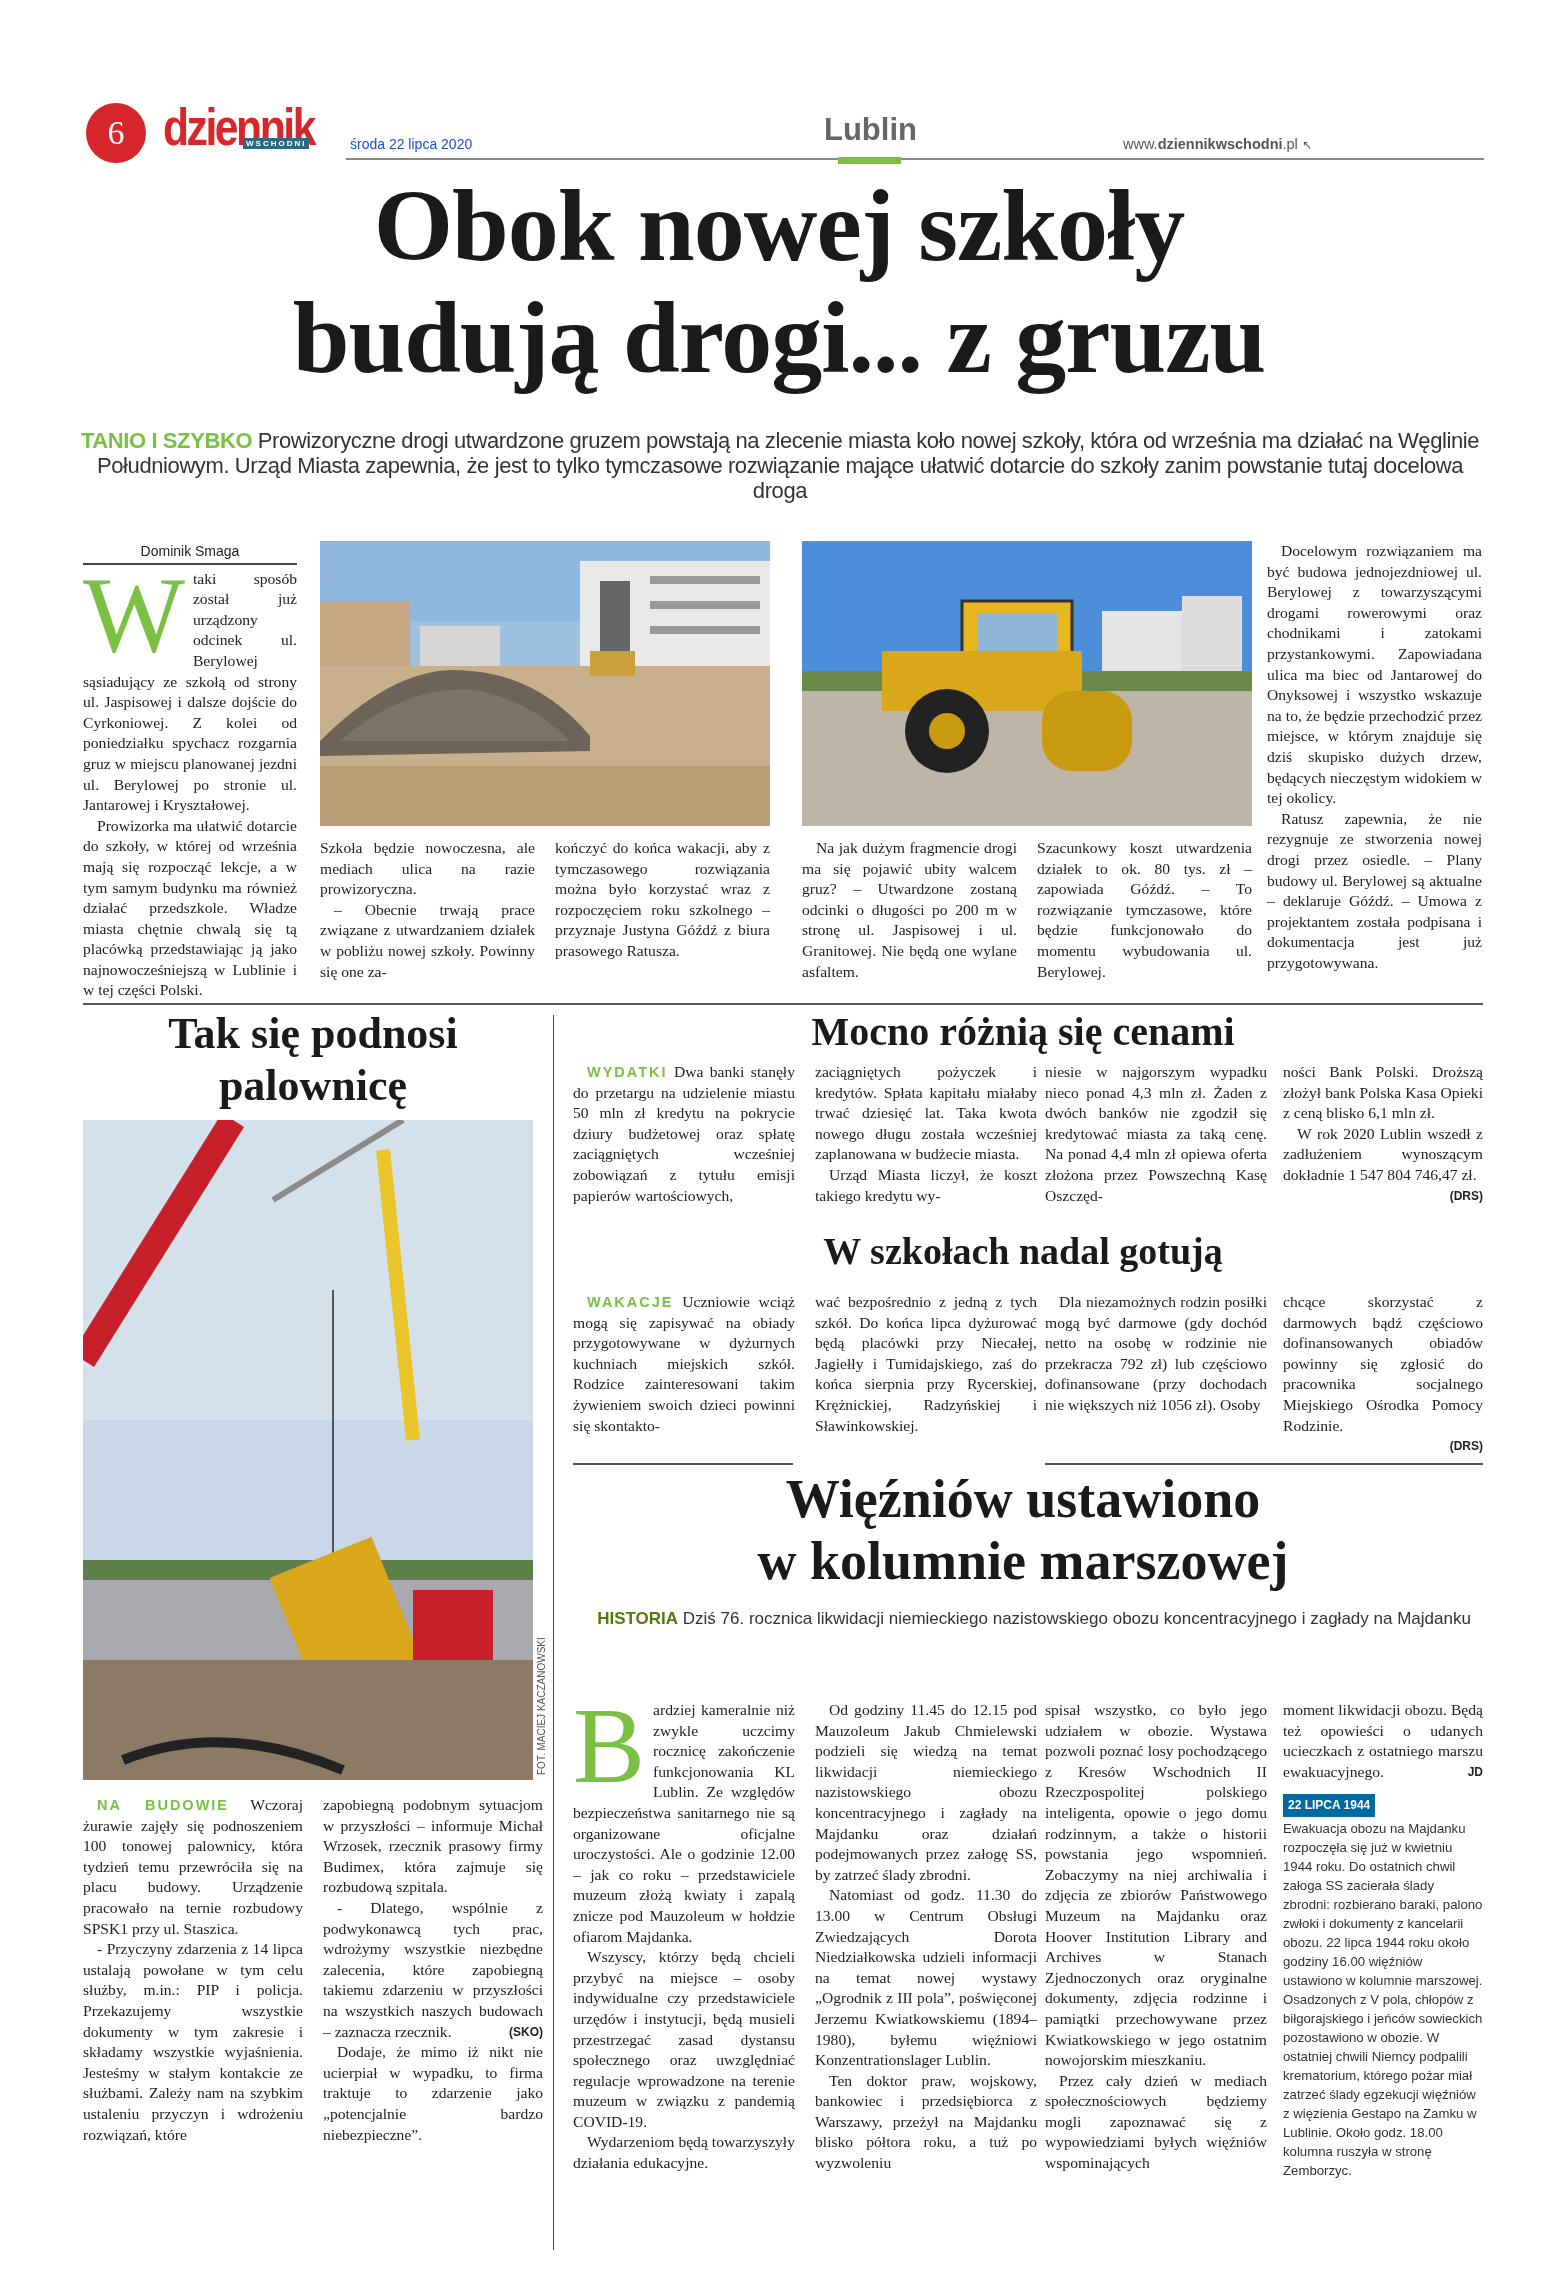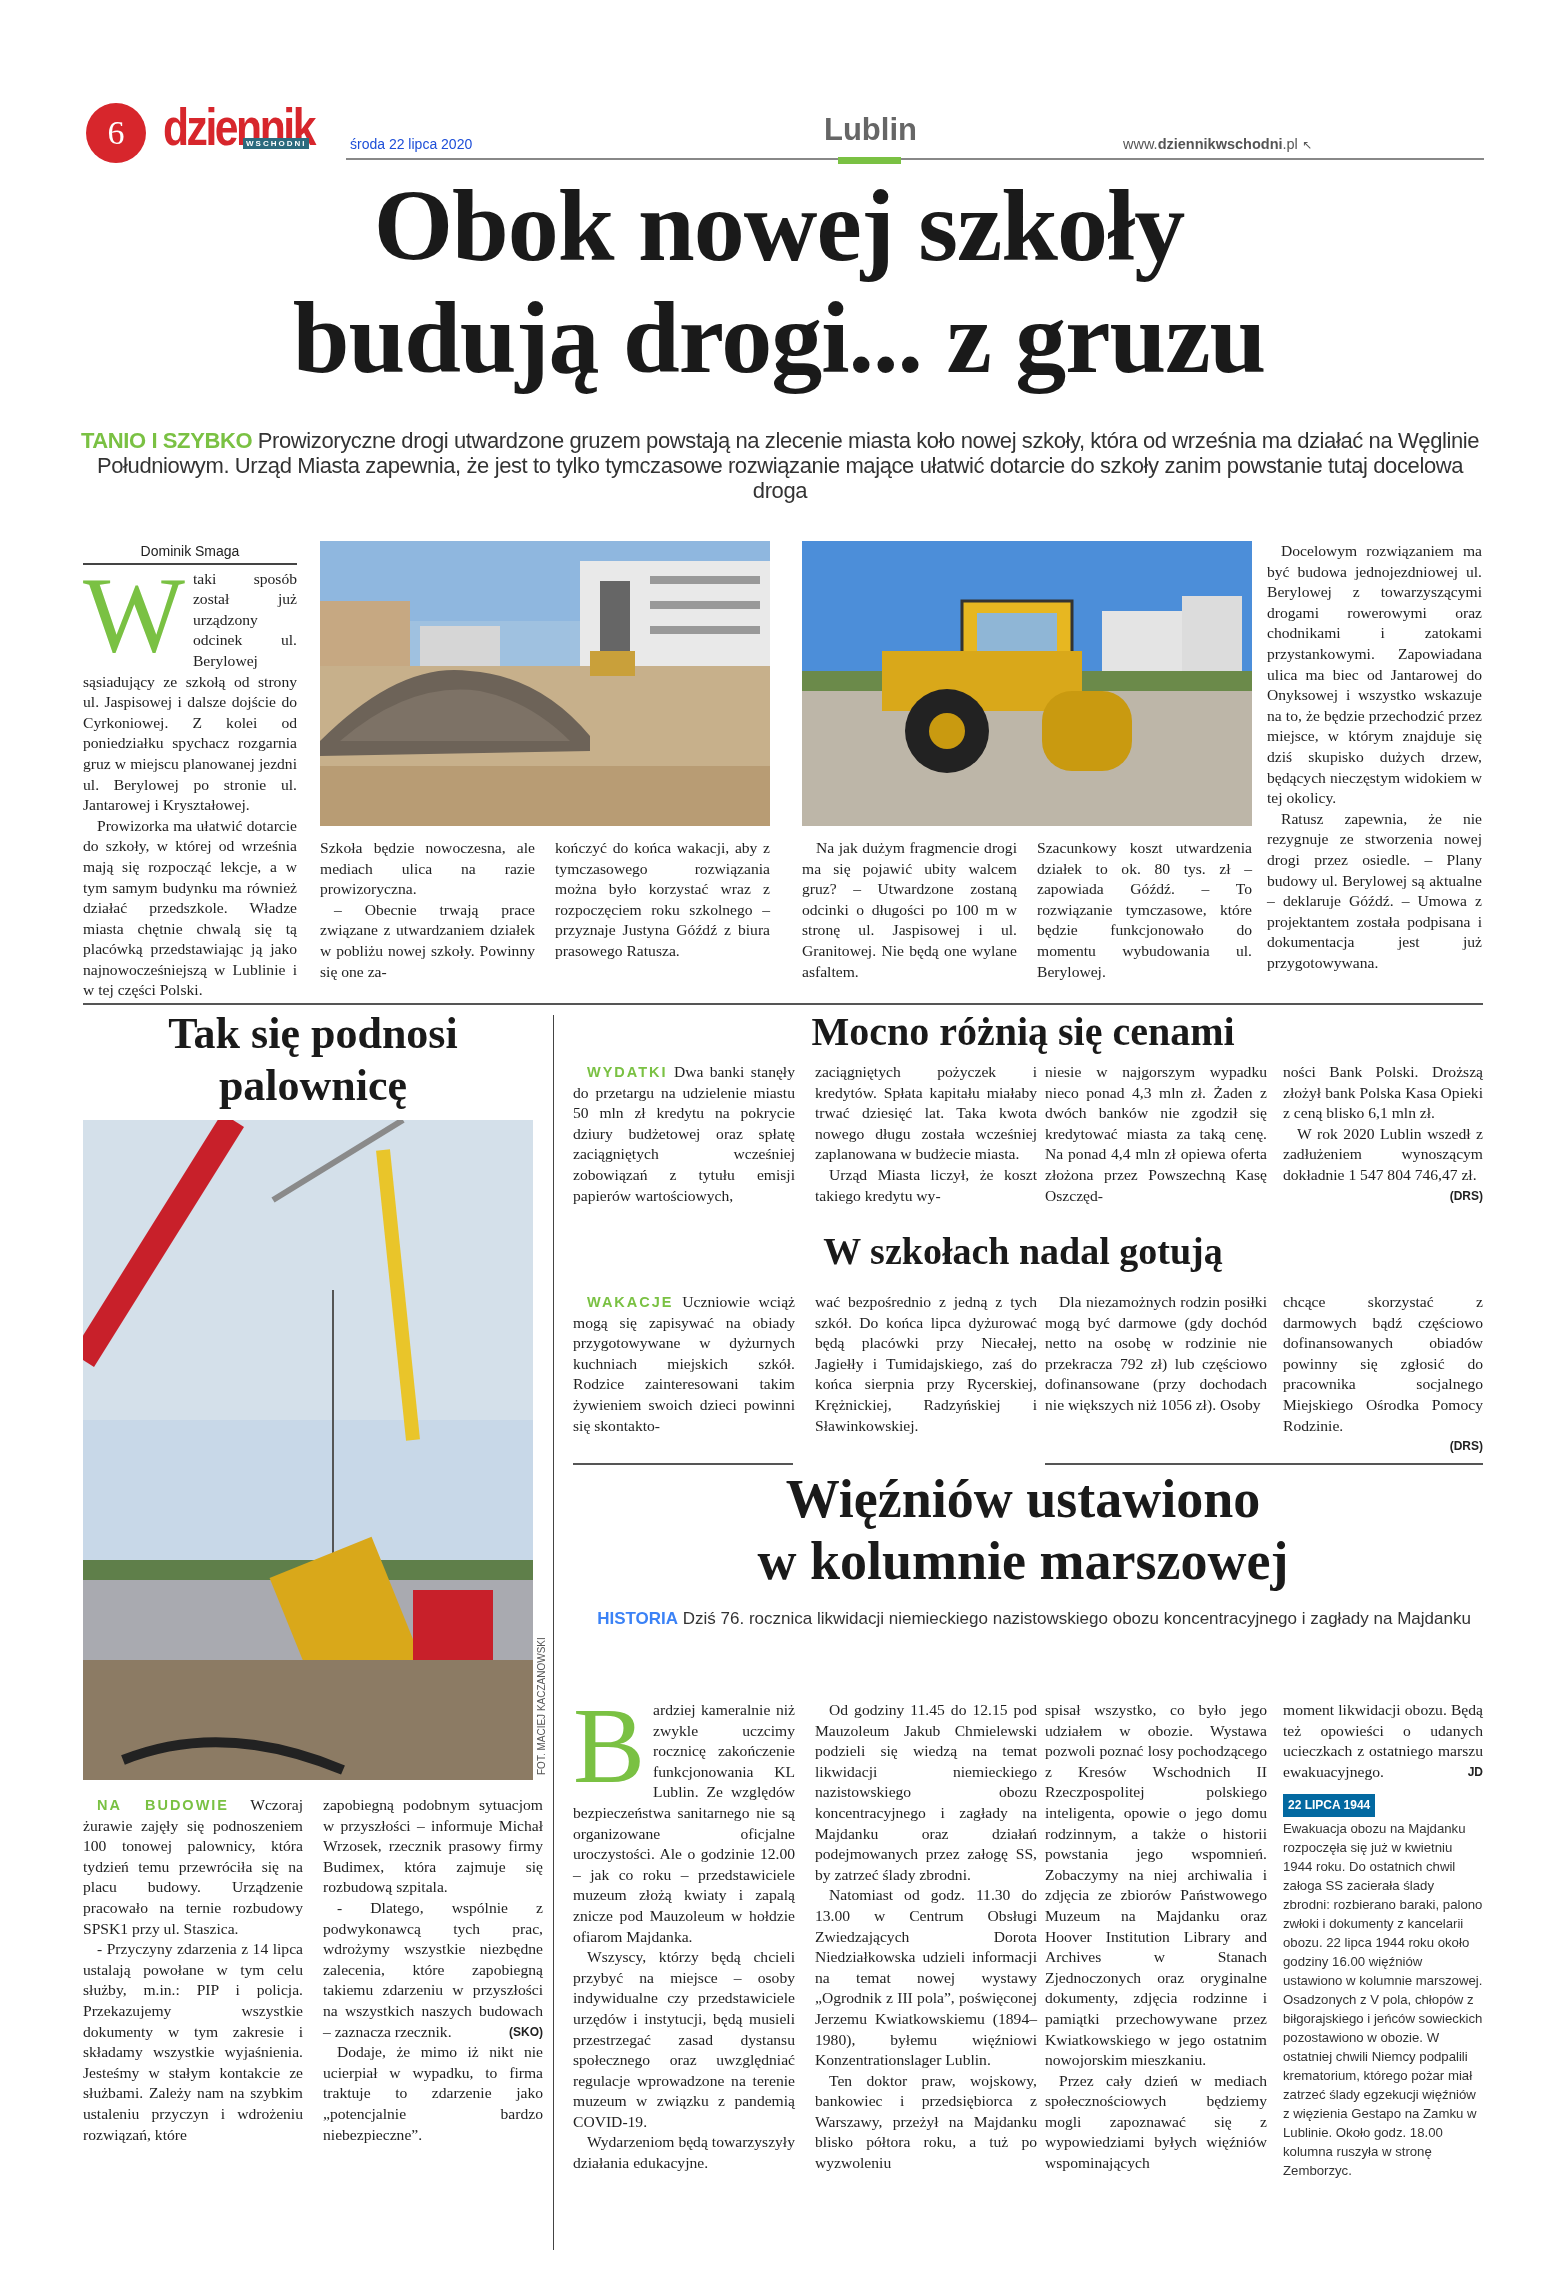--- a/index.html
+++ b/index.html
@@ -91,21 +91,21 @@
 </div>
 
 <div class="col body-text" style="left:320px;top:838px;width:215px;">
   <p class="noindent">Szkoła będzie nowoczesna, ale mediach ulica na razie prowizoryczna.</p>
   <p>– Obecnie trwają prace związane z utwardzaniem działek w pobliżu nowej szkoły. Powinny się one za-</p>
 </div>
 <div class="col body-text" style="left:555px;top:838px;width:215px;">
   <p class="noindent">kończyć do końca wakacji, aby z tymczasowego rozwiązania można było korzystać wraz z rozpoczęciem roku szkolnego – przyznaje Justyna Góźdź z biura prasowego Ratusza.</p>
 </div>
 <div class="col body-text" style="left:802px;top:838px;width:215px;">
-  <p>Na jak dużym fragmencie drogi ma się pojawić ubity walcem gruz? – Utwardzone zostaną odcinki o długości po 100 m w stronę ul. Jaspisowej i ul. Granitowej. Nie będą one wylane asfaltem.</p>
+  <p>Na jak dużym fragmencie drogi ma się pojawić ubity walcem gruz? – Utwardzone zostaną odcinki o długości po 200 m w stronę ul. Jaspisowej i ul. Granitowej. Nie będą one wylane asfaltem.</p>
 </div>
 <div class="col body-text" style="left:1037px;top:838px;width:215px;">
   <p class="noindent">Szacunkowy koszt utwardzenia działek to ok. 80 tys. zł – zapowiada Góźdź. – To rozwiązanie tymczasowe, które będzie funkcjonowało do momentu wybudowania ul. Berylowej.</p>
 </div>
 <div class="col body-text" style="left:1267px;top:541px;width:215px;">
   <p>Docelowym rozwiązaniem ma być budowa jednojezdniowej ul. Berylowej z towarzyszącymi drogami rowerowymi oraz chodnikami i zatokami przystankowymi. Zapowiadana ulica ma biec od Jantarowej do Onyksowej i wszystko wskazuje na to, że będzie przechodzić przez miejsce, w którym znajduje się dziś skupisko dużych drzew, będących nieczęstym widokiem w tej okolicy.</p>
   <p>Ratusz zapewnia, że nie rezygnuje ze stworzenia nowej drogi przez osiedle. – Plany budowy ul. Berylowej są aktualne – deklaruje Góźdź. – Umowa z projektantem została podpisana i dokumentacja jest już przygotowywana.</p>
 </div>
 
 <div class="rule" style="left:83px;top:1003px;width:1400px;"></div>
@@ -177,21 +177,21 @@
   <div class="sig">(DRS)</div>
 </div>
 <div class="abs" style="left:573px;top:1463px;width:220px;height:2px;background:#555;"></div>
 <div class="rule" style="left:1045px;top:1463px;width:438px;"></div>
 
 <h2 class="abs" style="left:563px;top:1468px;width:920px;font-size:54px;line-height:62px;">
   <span>Więźniów ustawiono</span><br>
   <span>w kolumnie marszowej</span>
 </h2>
 <div class="abs sans" style="left:573px;top:1609px;width:910px;text-align:center;font-size:17px;line-height:20px;color:#333;">
-  <b style="color:#3b82f6;margin-left:12px;">HISTORIA</b>
+  <b style="color:#4d7c0f;margin-left:12px;">HISTORIA</b>
   <span>Dziś 76. rocznica likwidacji niemieckiego nazistowskiego obozu koncentracyjnego i zagłady na Majdanku</span>
 </div>
 
 <div class="col body-text" style="left:573px;top:1700px;width:222px;">
   <p class="noindent"><span class="dropcap">B</span><span>ardziej kameralnie niż zwykle uczcimy rocznicę zakończenie funkcjonowania KL Lublin. Ze względów bezpieczeństwa sanitarnego nie są organizowane oficjalne uroczystości. Ale o godzinie 12.00 – jak co roku – przedstawiciele muzeum złożą kwiaty i zapalą znicze pod Mauzoleum w hołdzie ofiarom Majdanka.</span></p>
   <p>Wszyscy, którzy będą chcieli przybyć na miejsce – osoby indywidualne czy przedstawiciele urzędów i instytucji, będą musieli przestrzegać zasad dystansu społecznego oraz uwzględniać regulacje wprowadzone na terenie muzeum w związku z pandemią COVID-19.</p>
   <p>Wydarzeniom będą towarzyszyły działania edukacyjne.</p>
 </div>
 <div class="col body-text" style="left:815px;top:1700px;width:222px;">
   <p>Od godziny 11.45 do 12.15 pod Mauzoleum Jakub Chmielewski podzieli się wiedzą na temat likwidacji niemieckiego nazistowskiego obozu koncentracyjnego i zagłady na Majdanku oraz działań podejmowanych przez załogę SS, by zatrzeć ślady zbrodni.</p>

